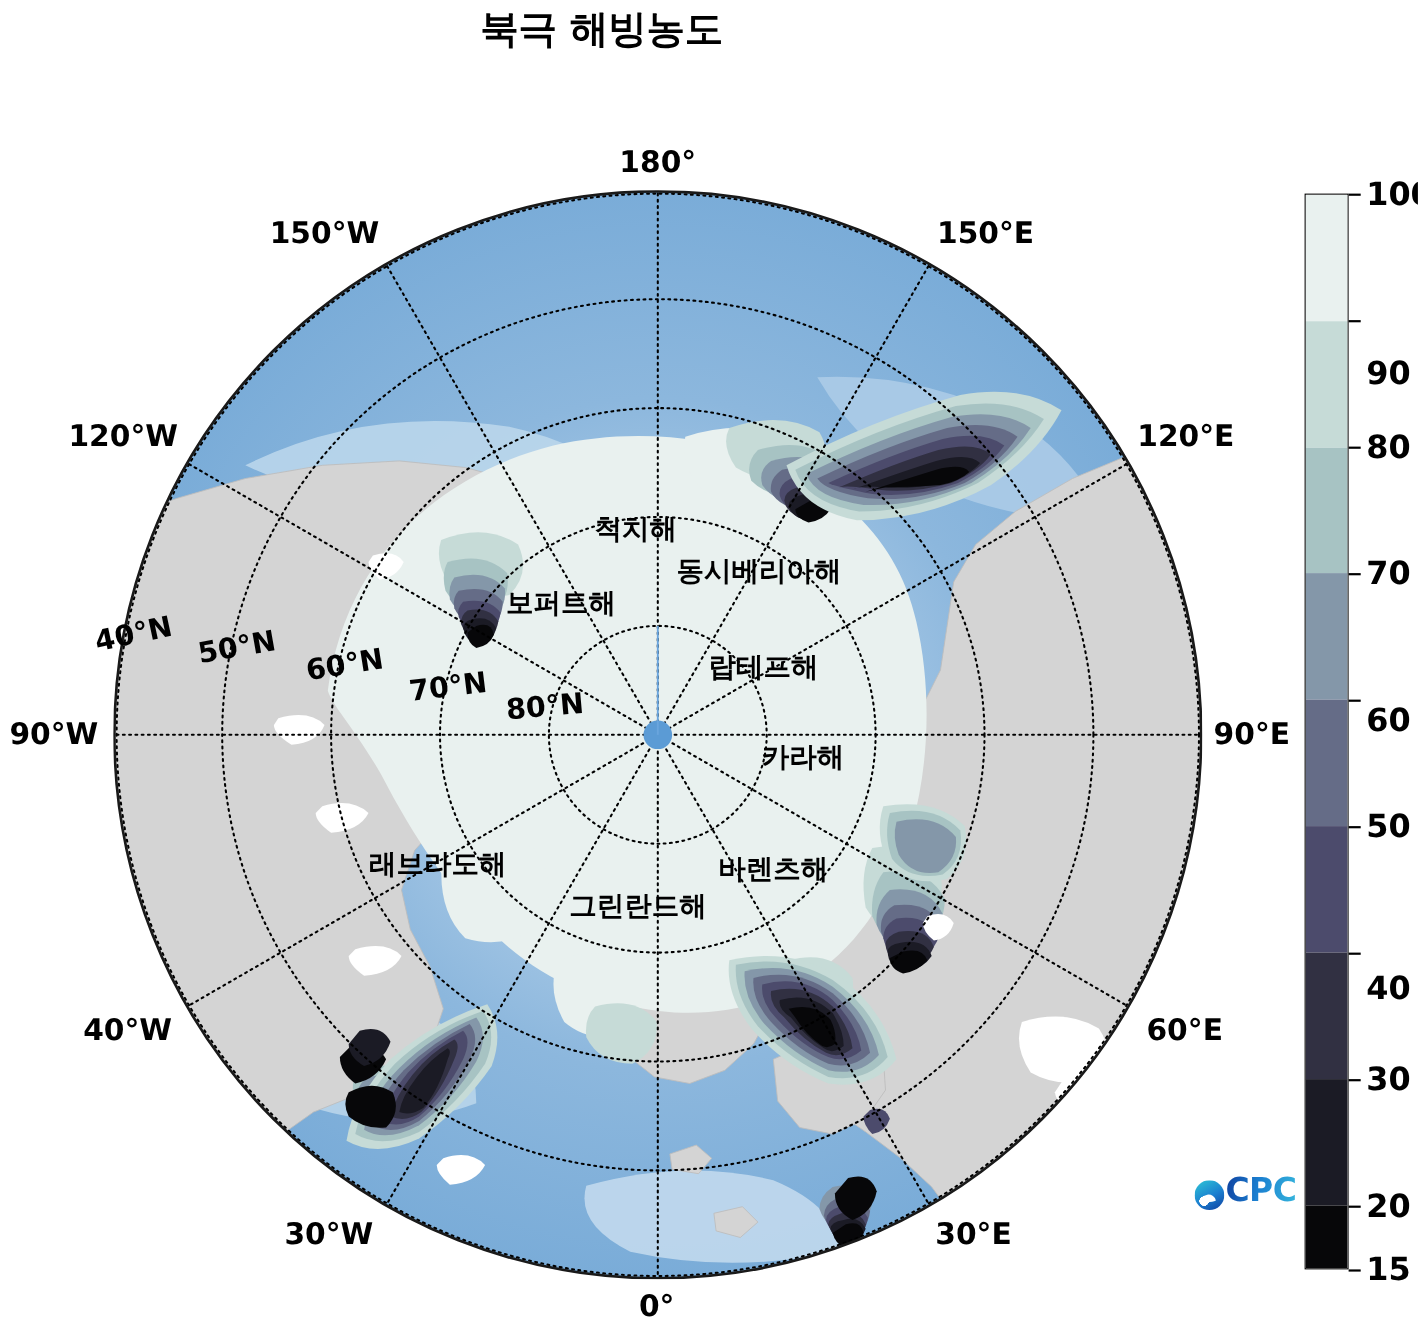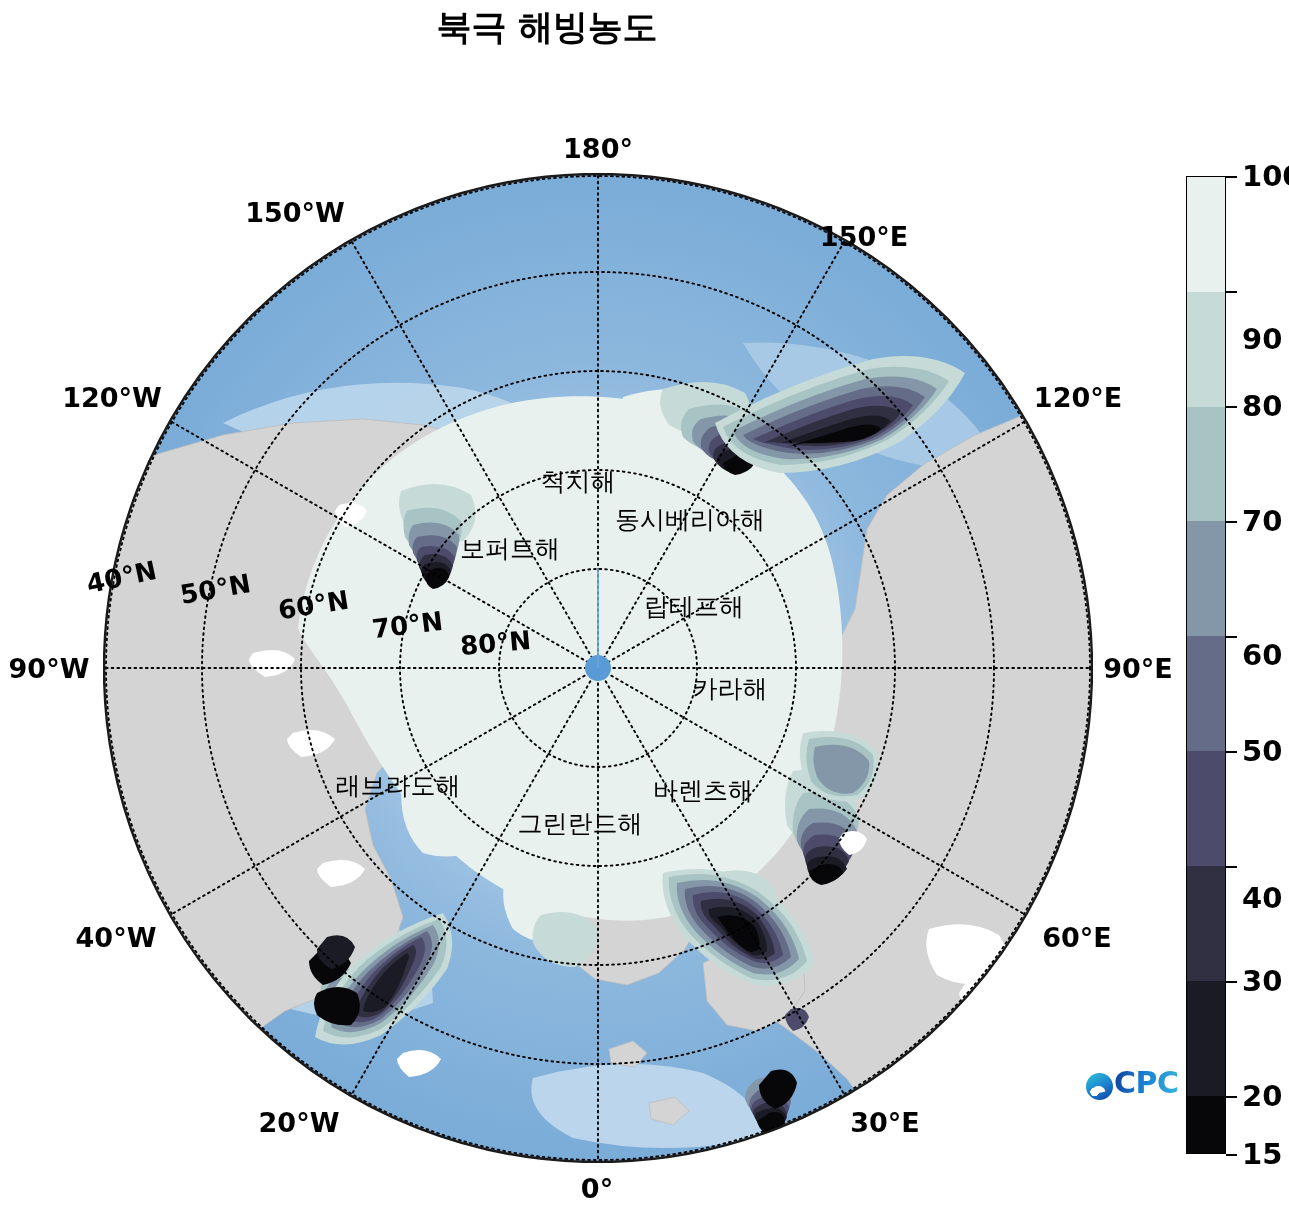--- a/index.html
+++ b/index.html
@@ -52,21 +52,21 @@
     position: absolute;
     font-size: 27px;
     font-weight: bold;
     color: #000000;
     white-space: nowrap;
     transform: translate(-50%, -50%);
   }
   .sealabel {
     position: absolute;
     font-size: 25px;
-    font-weight: normal;
+    font-weight: bold;
     color: #000000;
     white-space: nowrap;
     transform: translate(-50%, -50%);
   }
   .latlabel {
     position: absolute;
     font-size: 26px;
     font-weight: bold;
     color: #000000;
     white-space: nowrap;
@@ -417,28 +417,28 @@
       <circle cx="495" cy="495" r="494" fill="none" stroke="#1a1a1a" stroke-width="2.4"></circle>
 
       <circle cx="495" cy="495" r="13" fill="#5b9bd5"></circle>
       <line x1="495" y1="495" x2="495" y2="396" stroke="#6aa5dd" stroke-width="1.7"></line>
     </svg>
   </div>
 
   <div>
     <div class="maplabel" style="left:598px;  top:148px;">180°</div>
     <div class="maplabel" style="left:295px;  top:212px;">150°W</div>
-    <div class="maplabel" style="left:864px;  top:212px;margin-top:24px;">150°E</div>
+    <div class="maplabel" style="left:896px;  top:212px;">150°E</div>
     <div class="maplabel" style="left:112px;  top:397px;">120°W</div>
     <div class="maplabel" style="left:1078px; top:397px;">120°E</div>
     <div class="maplabel" style="left:49px;   top:668px;">90°W</div>
     <div class="maplabel" style="left:1138px; top:668px;">90°E</div>
     <div class="maplabel" style="left:116px;  top:937px;">40°W</div>
     <div class="maplabel" style="left:1077px; top:937px;">60°E</div>
-    <div class="maplabel" style="left:299px;  top:1122px;">20°W</div>
+    <div class="maplabel" style="left:299px;  top:1122px;">30°W</div>
     <div class="maplabel" style="left:885px;  top:1122px;">30°E</div>
     <div class="maplabel" style="left:597px;  top:1188px;">0°</div>
   </div>
 
   <div>
     <div class="latlabel" style="left:86px;  top:562px; transform:rotate(-12deg);">40°N</div>
     <div class="latlabel" style="left:180px; top:574px; transform:rotate(-10deg);">50°N</div>
     <div class="latlabel" style="left:278px; top:590px; transform:rotate(-9deg);">60°N</div>
     <div class="latlabel" style="left:372px; top:610px; transform:rotate(-7deg);">70°N</div>
     <div class="latlabel" style="left:460px; top:628px; transform:rotate(-5deg);">80°N</div>

